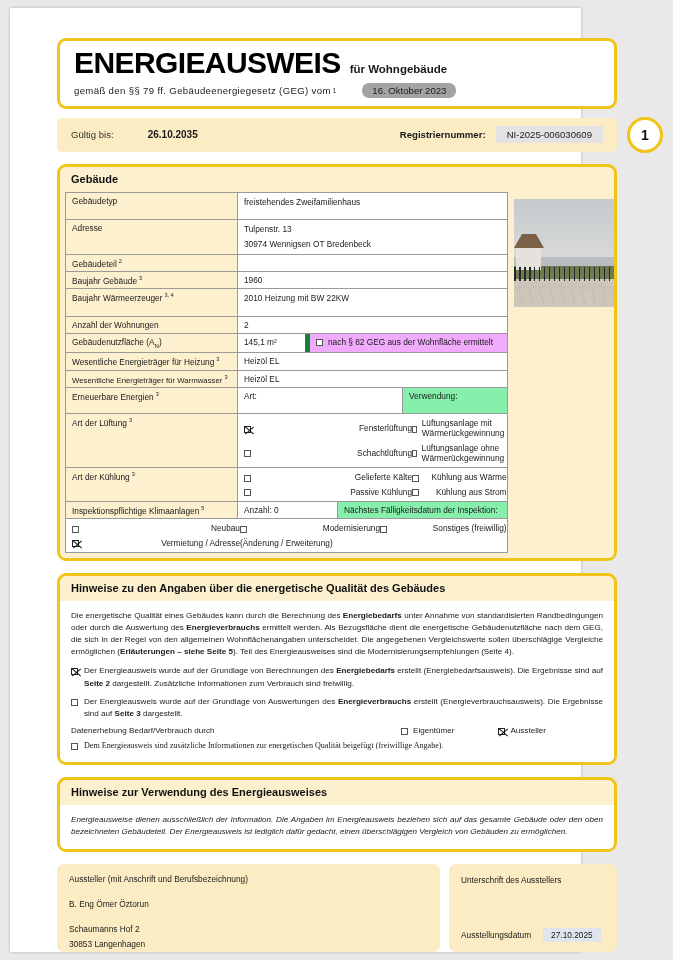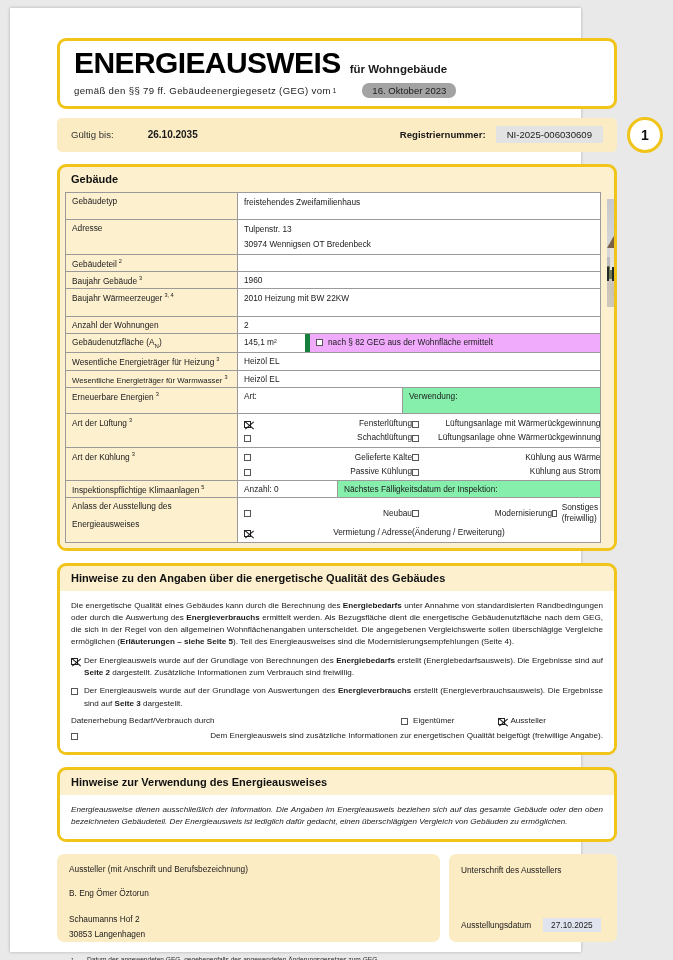--- a/index.html
+++ b/index.html
@@ -317,24 +317,20 @@
 
         <div class="row">
           <div class="lab"><span>Inspektionspflichtige Klimaanlagen</span><span class="sub2">5</span></div>
           <div class="cellsplit">
             <div class="c-half" style="flex:0 0 100px;">Anzahl: 0</div>
             <div class="c-rest">Nächstes Fälligkeitsdatum der Inspektion:</div>
           </div>
         </div>
 
         <div class="row">
-          <div class="lab" style="padding-top:3px;">
-            <div>Anlass der Ausstellung des</div>
-            <div style="margin-top:7px;">Energieausweises</div>
-          </div>
           <div class="val" style="padding:2px 0 2px 6px;">
             <div class="optcol">
               <div class="opt" style="flex:0 0 168px;">
                     <span class="cb"></span>
                     <span>Neubau</span>
                   </div>
               <div class="opt" style="flex:0 0 140px;">
                     <span class="cb"></span>
                     <span>Modernisierung</span>
                   </div>
@@ -395,21 +391,21 @@
               <span>Eigentümer</span>
             </span>
         <span class="o2" style="margin-right:0;">
               <span class="cb on"></span>
               <span>Aussteller</span>
             </span>
       </div>
 
       <div class="chkpara" style="margin-bottom:0;">
         <span class="cbwrap"><span class="cb"></span></span>
-        <span class="txt" style="text-align:right;">Dem Energieausweis sind zusätzliche Informationen zur energetischen Qualität beigefügt (freiwillige Angabe).</span>
+        <span class="txt" style="text-align:left;font-family:Liberation Serif, serif;">Dem Energieausweis sind zusätzliche Informationen zur energetischen Qualität beigefügt (freiwillige Angabe).</span>
       </div>
     </div>
   </div>
 
   <div class="panel">
     <div class="panel-head">Hinweise zur Verwendung des Energieausweises</div>
     <div class="panel-body" style="padding-bottom:11px;font-style:italic;">
       <p class="para" style="margin-bottom:0;">Energieausweise dienen ausschließlich der Information. Die Angaben im Energieausweis beziehen sich auf das gesamte Gebäude oder den oben bezeichneten Gebäudeteil. Der Energieausweis ist lediglich dafür gedacht, einen überschlägigen Vergleich von Gebäuden zu ermöglichen.</p>
     </div>
   </div>

